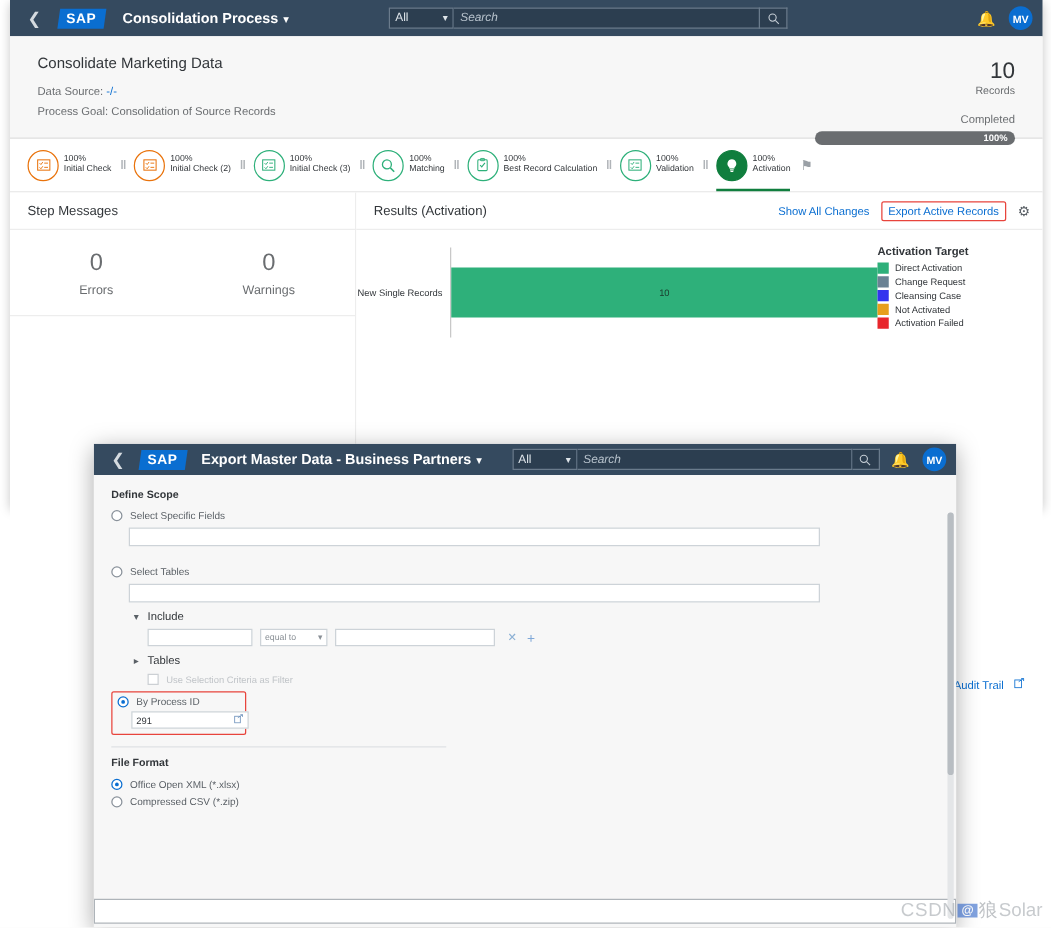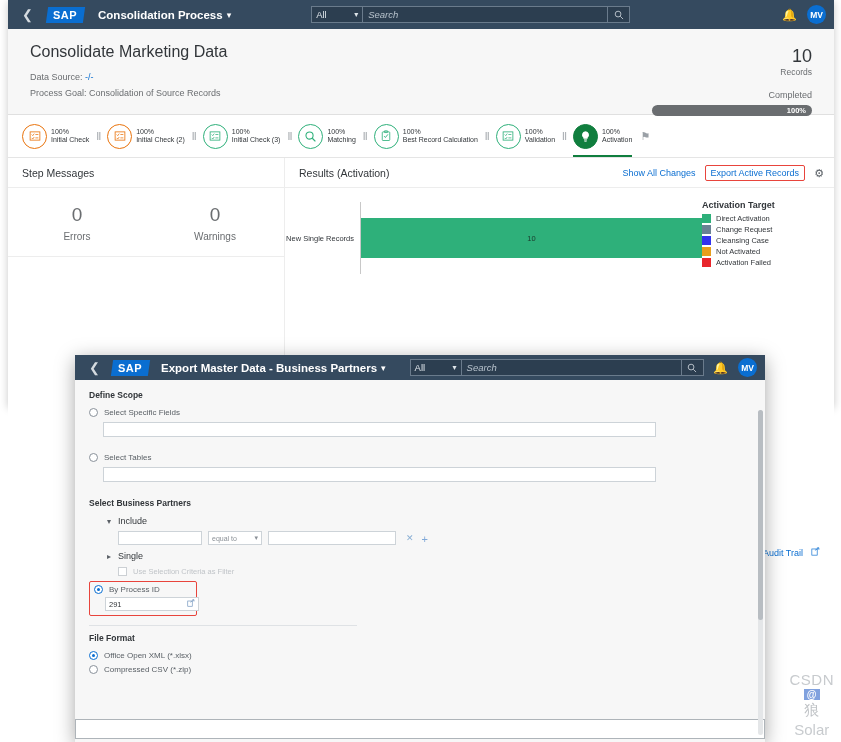--- a/index.html
+++ b/index.html
@@ -57,21 +57,21 @@
     color: #fff; font-size: 8.5px; font-weight: bold;
     display: flex; align-items: center; justify-content: center; cursor: pointer;
   }
 
   
   .obj-header {
     background: #f7f7f7; padding: 14px 22px 10px 22px; position: relative;
     border-bottom: 1px solid #e0e0e0;
   }
   .proc-id { font-size: 9px; color: #6a6d70; margin-bottom: 7px; }
-  .obj-title { font-size: 16px; color: #32363a; font-weight: normal; margin-bottom: 11px; }
+  .obj-title { font-size: 12px; color: #32363a; font-weight: normal; margin-bottom: 11px; }
   .meta-line { font-size: 9px; color: #6a6d70; margin-bottom: 6px; }
   .ds-link { color: #0a6ed1; }
   .hdr-right { position: absolute; right: 22px; top: 18px; width: 160px; text-align: right; }
   .rec-count { font-size: 18px; color: #32363a; line-height: 1; }
   .rec-label { font-size: 8.5px; color: #6a6d70; margin-top: 2px; }
   .comp-label { font-size: 9px; color: #6a6d70; margin-top: 13px; }
   .prog-track {
     margin-top: 5px; height: 11px; background: #6a6d70; border-radius: 6px;
     position: relative; width: 160px;
   }
@@ -224,21 +224,21 @@
     background: #e4e6e8; border-radius: 3px;
   }
   .dlg-scroll-thumb {
     position: absolute; left: 0; top: 0; width: 5px; height: 210px;
     background: #b8bdc2; border-radius: 3px;
   }
 
   
   .watermark {
     position: absolute; right: 7px; bottom: 4px;
-    display: flex; align-items: center; gap: 1px; opacity: 0.55; flex-direction: column;
+    display: flex; align-items: center; gap: 1px; opacity: 0.55;
   }
   .wm-csdn { font-size: 15px; color: #9aa0a6; letter-spacing: 0.5px; }
   .wm-badge {
     background: #1a56c4; color: #fff; font-size: 10px; padding: 0 3px;
     font-weight: bold;
   }
   .wm-tail { font-size: 15px; color: #9aa0a6; }
   .wm-cjk { font-size: 15px; color: #8a9096; }
 </style>
 </head>
@@ -517,41 +517,40 @@
       </div>
       <div class="text-field w-long"></div>
 
       <div class="radio-row" style="margin-top:16px">
         <span class="radio"></span>
         <span class="radio-lbl">Select Tables</span>
       </div>
       <div class="text-field w-long"></div>
 
 
-      <div class="sect-title" style="margin-top:16px">Select Business Partners</div>
 
 
       <div class="crit-block">
         <div class="expand-row">
           <span class="caret">▾</span>
           <span class="expand-lbl">Include</span>
         </div>
         <div class="criteria-row">
           <span class="cr-input"></span>
           <span class="cr-select">
             <span>equal to</span>
             <span class="chev">▾</span>
           </span>
           <span class="cr-input2"></span>
           <span class="x-btn">✕</span>
           <span class="plus-btn">+</span>
         </div>
         <div class="expand-row">
           <span class="caret">▸</span>
-          <span class="expand-lbl">Single</span>
+          <span class="expand-lbl">Tables</span>
         </div>
         <div class="checkbox-row" style="margin-left:11px">
           <span class="cbox dim"></span>
           <span class="cb-lbl dim">Use Selection Criteria as Filter</span>
         </div>
       </div>
 
       <div class="proc-id-block">
         <div class="radio-row" style="margin-bottom:0">
           <span class="radio checked"></span>

